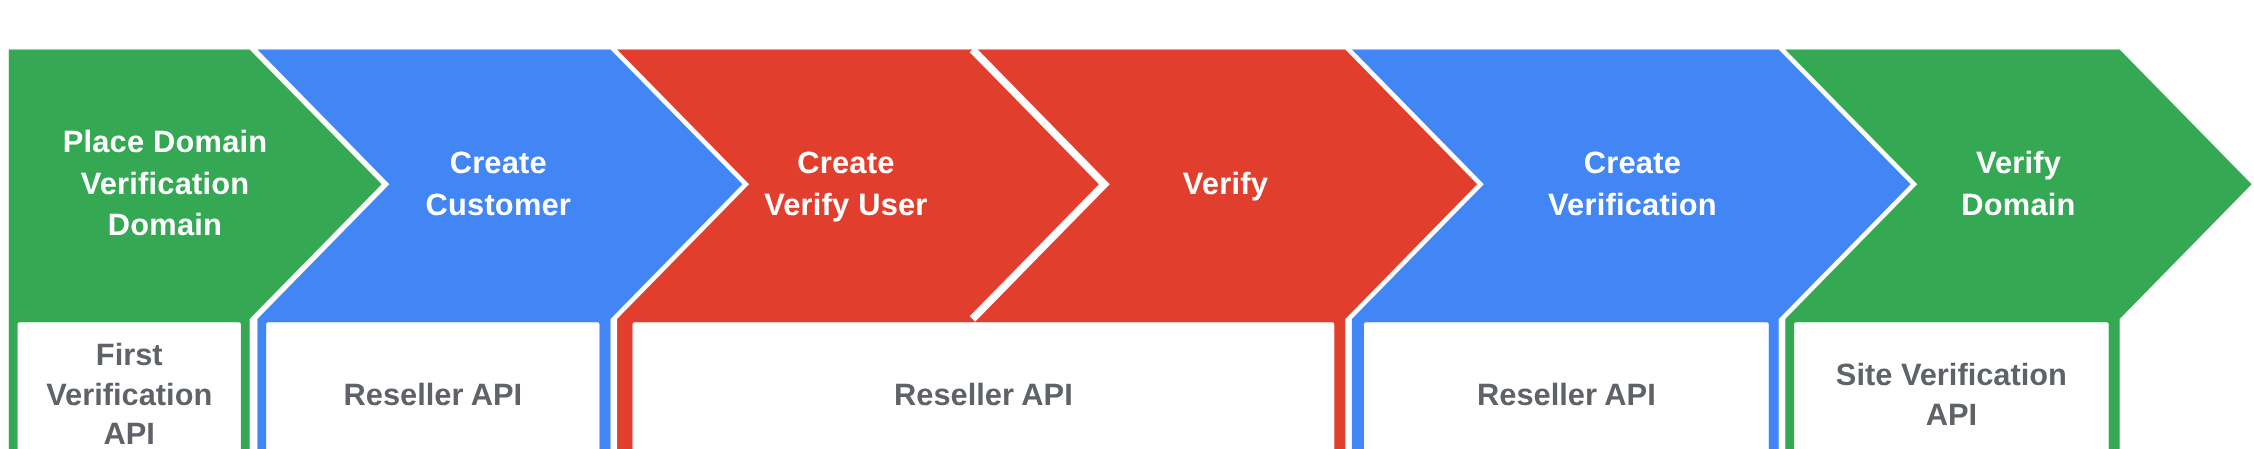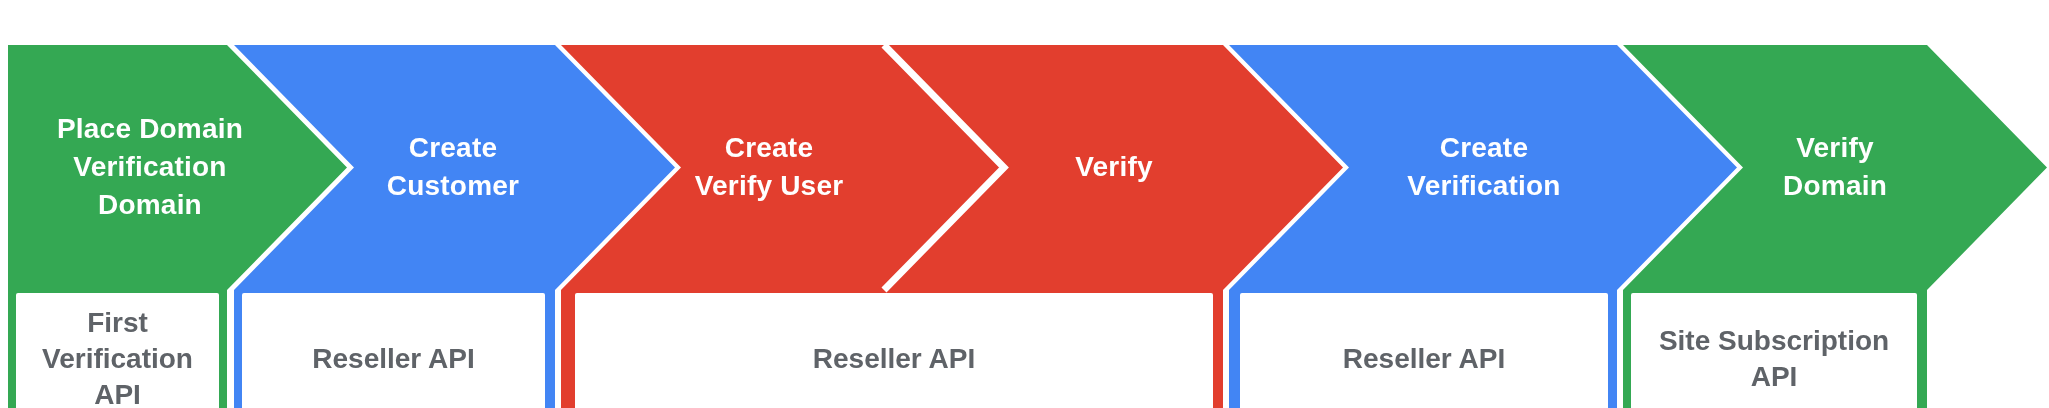--- a/index.html
+++ b/index.html
@@ -119,17 +119,17 @@
 
   <div class="api-box" style="left:575px;width:638px">
     <div>Reseller API</div>
   </div>
 
   <div class="api-box" style="left:1240px;width:368px">
     <div>Reseller API</div>
   </div>
 
   <div class="api-box" style="left:1631px;width:286px">
-    <div>Site Subscription</div>
+    <div>Site Verification</div>
     <div>API</div>
   </div>
 
 </div>
 
 </body></html>

